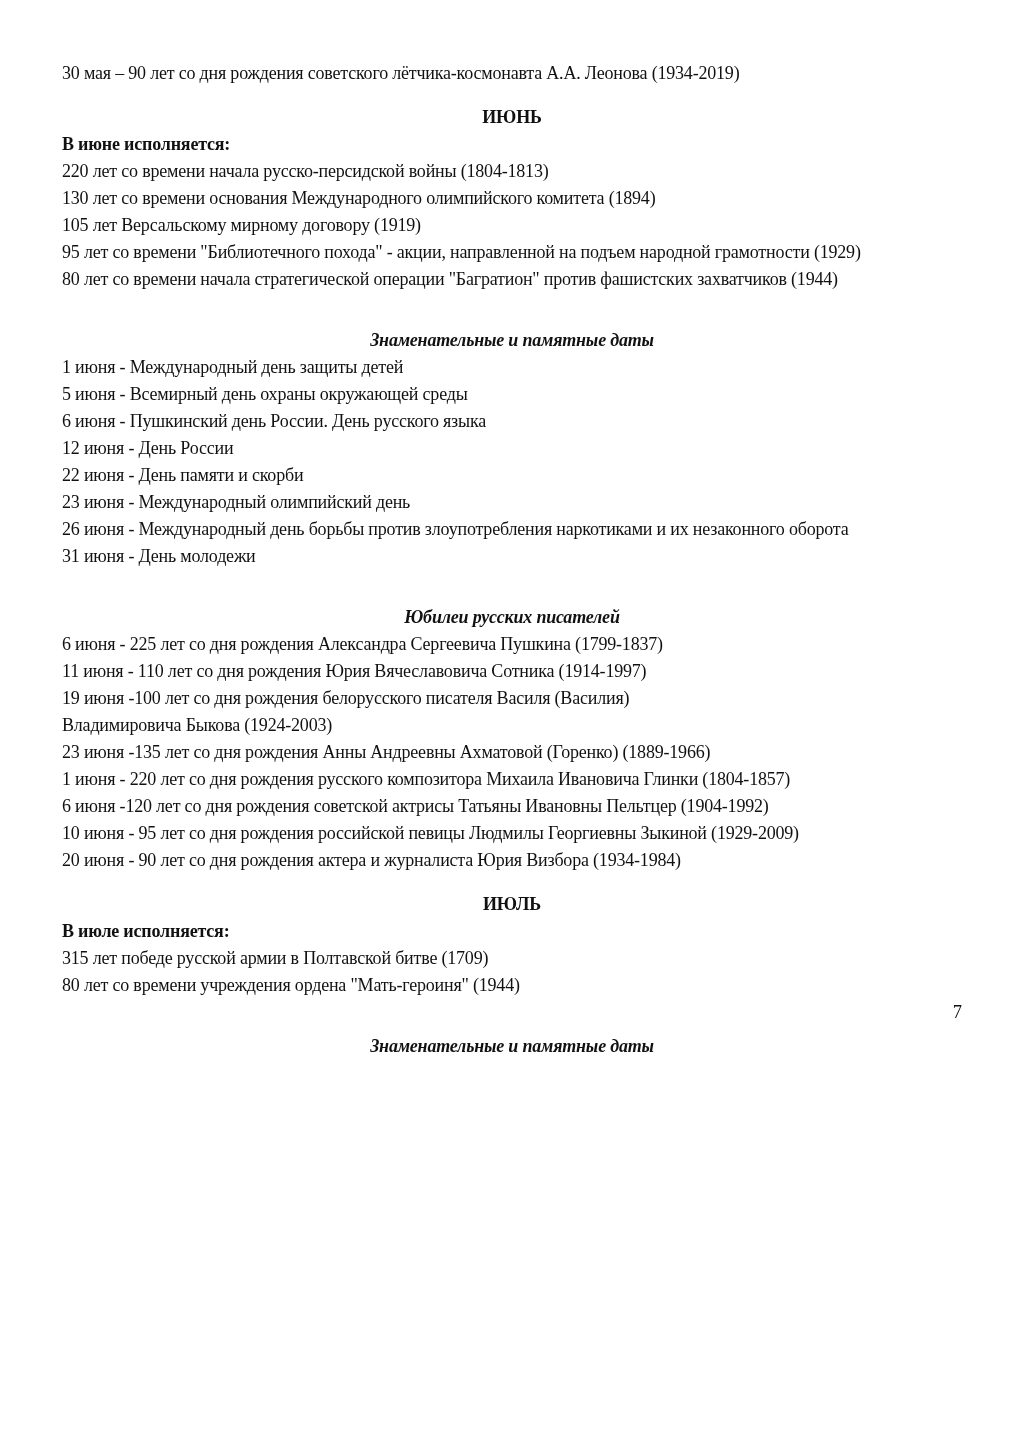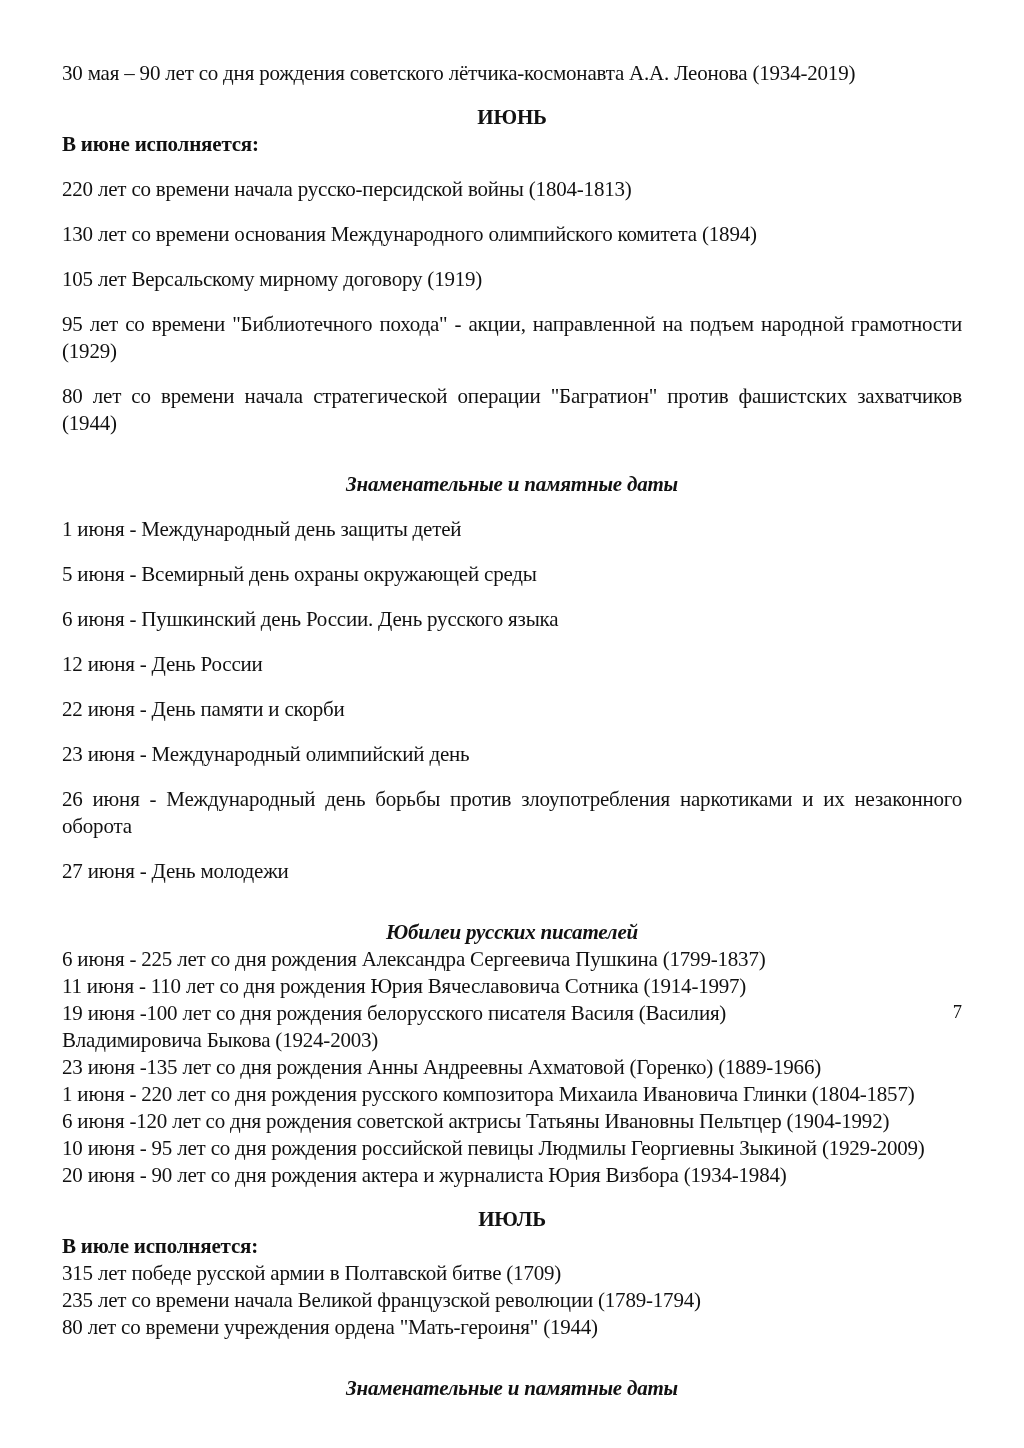--- a/index.html
+++ b/index.html
@@ -1,20 +1,20 @@
 <!DOCTYPE html>
 <html><head>
   <meta charset="utf-8">
   <style>
     html, body { margin: 0; padding: 0; background: #ffffff; }
     body { width: 1024px; height: 1448px; position: relative; overflow: hidden;
       font-family: "Liberation Serif", "DejaVu Serif", serif; color: #111; }
-    .page { position: absolute; left: 62px; top: 60px; width: 900px; font-size: 21px; line-height: 27px; letter-spacing: -0.2px; }
+    .page { position: absolute; left: 62px; top: 60px; width: 900px; font-size: 18px; line-height: 27px; letter-spacing: -0.2px; }
     .line { display: block; }
-    .justify { text-align: justify; text-align-last: left; margin-top: 18px; }
+    .justify { text-align: justify; text-align-last: left; }
     .month { text-align: center; font-weight: bold; margin-top: 17px; }
     .subhead { font-weight: bold; }
     .section-title { text-align: center; font-style: italic; font-weight: bold; margin-top: 34px; }
     .pagenum { position: absolute; right: 62px; top: 1002px; font-size: 18.5px; }
   </style>
 </head>
 <body>
 
 <div class="page">
   <span class="line">30 мая – 90 лет со дня рождения советского лётчика-космонавта А.А. Леонова (1934-2019)</span>
@@ -28,36 +28,35 @@
   <span class="line justify">80 лет со времени начала стратегической операции "Багратион" против фашистских захватчиков (1944)</span>
 
   <div class="line section-title">Знаменательные и памятные даты</div>
   <span class="line justify">1 июня - Международный день защиты детей</span>
   <span class="line justify">5 июня - Всемирный день охраны окружающей среды</span>
   <span class="line justify">6 июня - Пушкинский день России. День русского языка</span>
   <span class="line justify">12 июня - День России</span>
   <span class="line justify">22 июня - День памяти и скорби</span>
   <span class="line justify">23 июня - Международный олимпийский день</span>
   <span class="line justify">26 июня - Международный день борьбы против злоупотребления наркотиками и их незаконного оборота</span>
-  <span class="line justify">27 июня - День молодежи</span>
+  <span class="line justify">31 июня - День молодежи</span>
 
   <div class="line section-title">Юбилеи русских писателей</div>
   <span class="line">6 июня  - 225 лет со дня рождения Александра Сергеевича Пушкина (1799-1837)</span>
   <span class="line">11 июня - 110 лет со дня рождения Юрия Вячеславовича Сотника (1914-1997)</span>
   <span class="line">19 июня -100 лет со дня рождения белорусского писателя Василя (Василия)</span>
   <span class="line">Владимировича Быкова (1924-2003)</span>
   <span class="line">23 июня -135 лет со дня рождения Анны Андреевны Ахматовой (Горенко) (1889-1966)</span>
 
   <span class="line">1 июня - 220 лет со дня рождения русского композитора Михаила Ивановича Глинки (1804-1857)</span>
   <span class="line">6 июня -120 лет со дня рождения советской актрисы Татьяны Ивановны Пельтцер (1904-1992)</span>
   <span class="line">10 июня - 95 лет со дня рождения российской певицы Людмилы Георгиевны Зыкиной (1929-2009)</span>
   <span class="line">20 июня - 90 лет со дня рождения актера и журналиста Юрия Визбора (1934-1984)</span>
 
   <div class="line month">ИЮЛЬ</div>
   <span class="line subhead">В июле исполняется:</span>
   <span class="line">315 лет победе русской армии в Полтавской битве (1709)</span>
-  <span class="line">235 лет со времени начала Великой французской революции (1789-1794)</span>
   <span class="line">80 лет со времени учреждения ордена "Мать-героиня" (1944)</span>
 
   <div class="line section-title">Знаменательные и памятные даты</div>
 </div>
 
 <div class="pagenum">7</div>
 
 </body></html>

